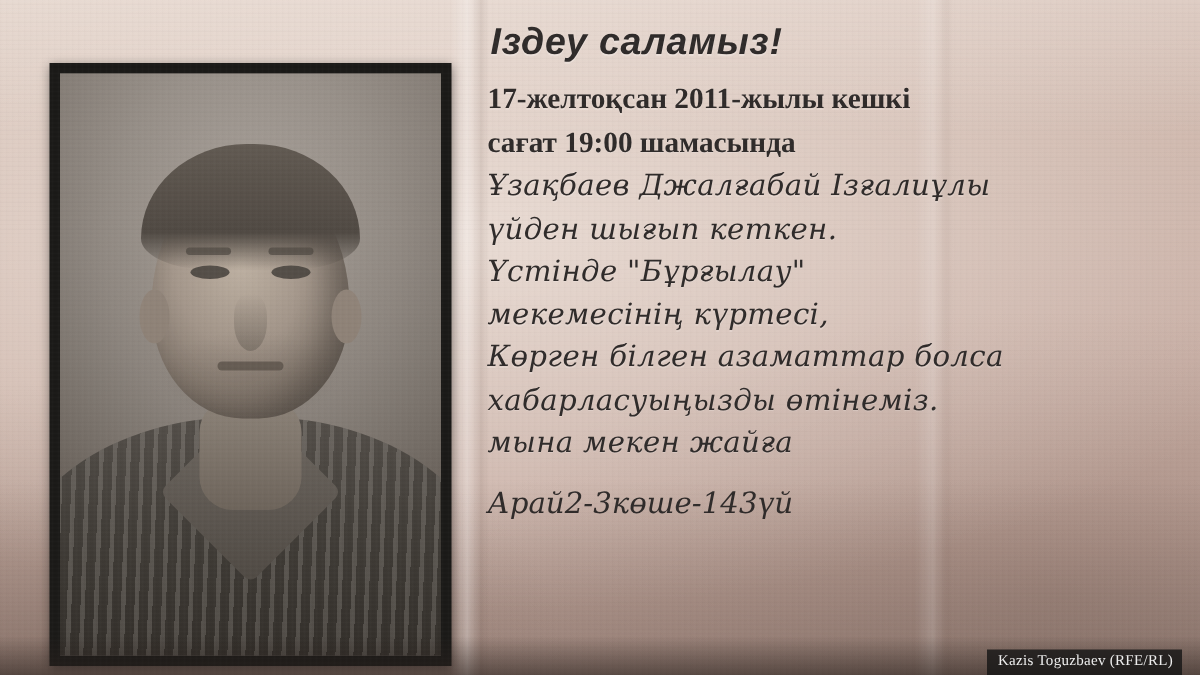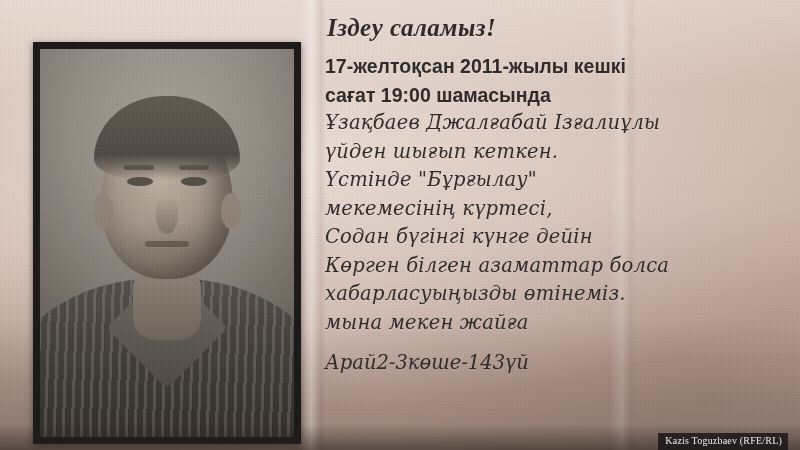--- a/index.html
+++ b/index.html
@@ -221,41 +221,41 @@
 
   
   .text-block {
     position: absolute;
     left: 325px;
     top: 8px;
     width: 470px;
     color: #2f2b2a;
   }
   .headline {
-    font-family: Liberation Serif, serif;
+    font-family: Liberation Sans, sans-serif;
     font-style: italic;
     font-weight: bold;
     font-size: 25px;
     letter-spacing: 0.5px;
     margin: 6px 0 10px 2px;
     text-shadow: 0 1px 0 rgba(255,255,255,0.25);
   }
   .body-lines {
     font-family: "DejaVu Serif", serif;
     font-style: italic;
     font-size: 19.5px;
     line-height: 28.5px;
     letter-spacing: 0.2px;
   }
   .body-lines .ln {
     white-space: nowrap;
     text-shadow: 0 1px 0 rgba(255,255,255,0.18);
   }
   .ln.first {
-    font-family: Liberation Sans, sans-serif;
+    font-family: Liberation Serif, serif;
     font-style: normal;
     font-weight: bold;
     letter-spacing: 0px;
   }
   .contact-lines {
     margin-top: 12px;
     font-family: "DejaVu Serif", serif;
     font-style: italic;
     font-size: 19.5px;
     line-height: 28px;
@@ -321,21 +321,20 @@
   <div class="text-block">
     <div class="headline">Іздеу саламыз!</div>
 
     <div class="body-lines">
       <div class="ln first">17-желтоқсан 2011-жылы кешкі</div>
       <div class="ln first">сағат 19:00 шамасында</div>
       <div class="ln">Ұзақбаев Джалғабай Ізғалиұлы</div>
       <div class="ln">үйден шығып кеткен.</div>
       <div class="ln">Үстінде "Бұрғылау"</div>
       <div class="ln">мекемесінің күртесі,</div>
-      <div class="ln">Содан бүгінгі күнге дейін</div>
       <div class="ln">Көрген білген азаматтар болса</div>
       <div class="ln">хабарласуыңызды өтінеміз.</div>
       <div class="ln">мына мекен жайға</div>
     </div>
 
     <div class="contact-lines">
       <div class="ln">Арай2-3көше-143үй</div>
 
     </div>
   </div>

